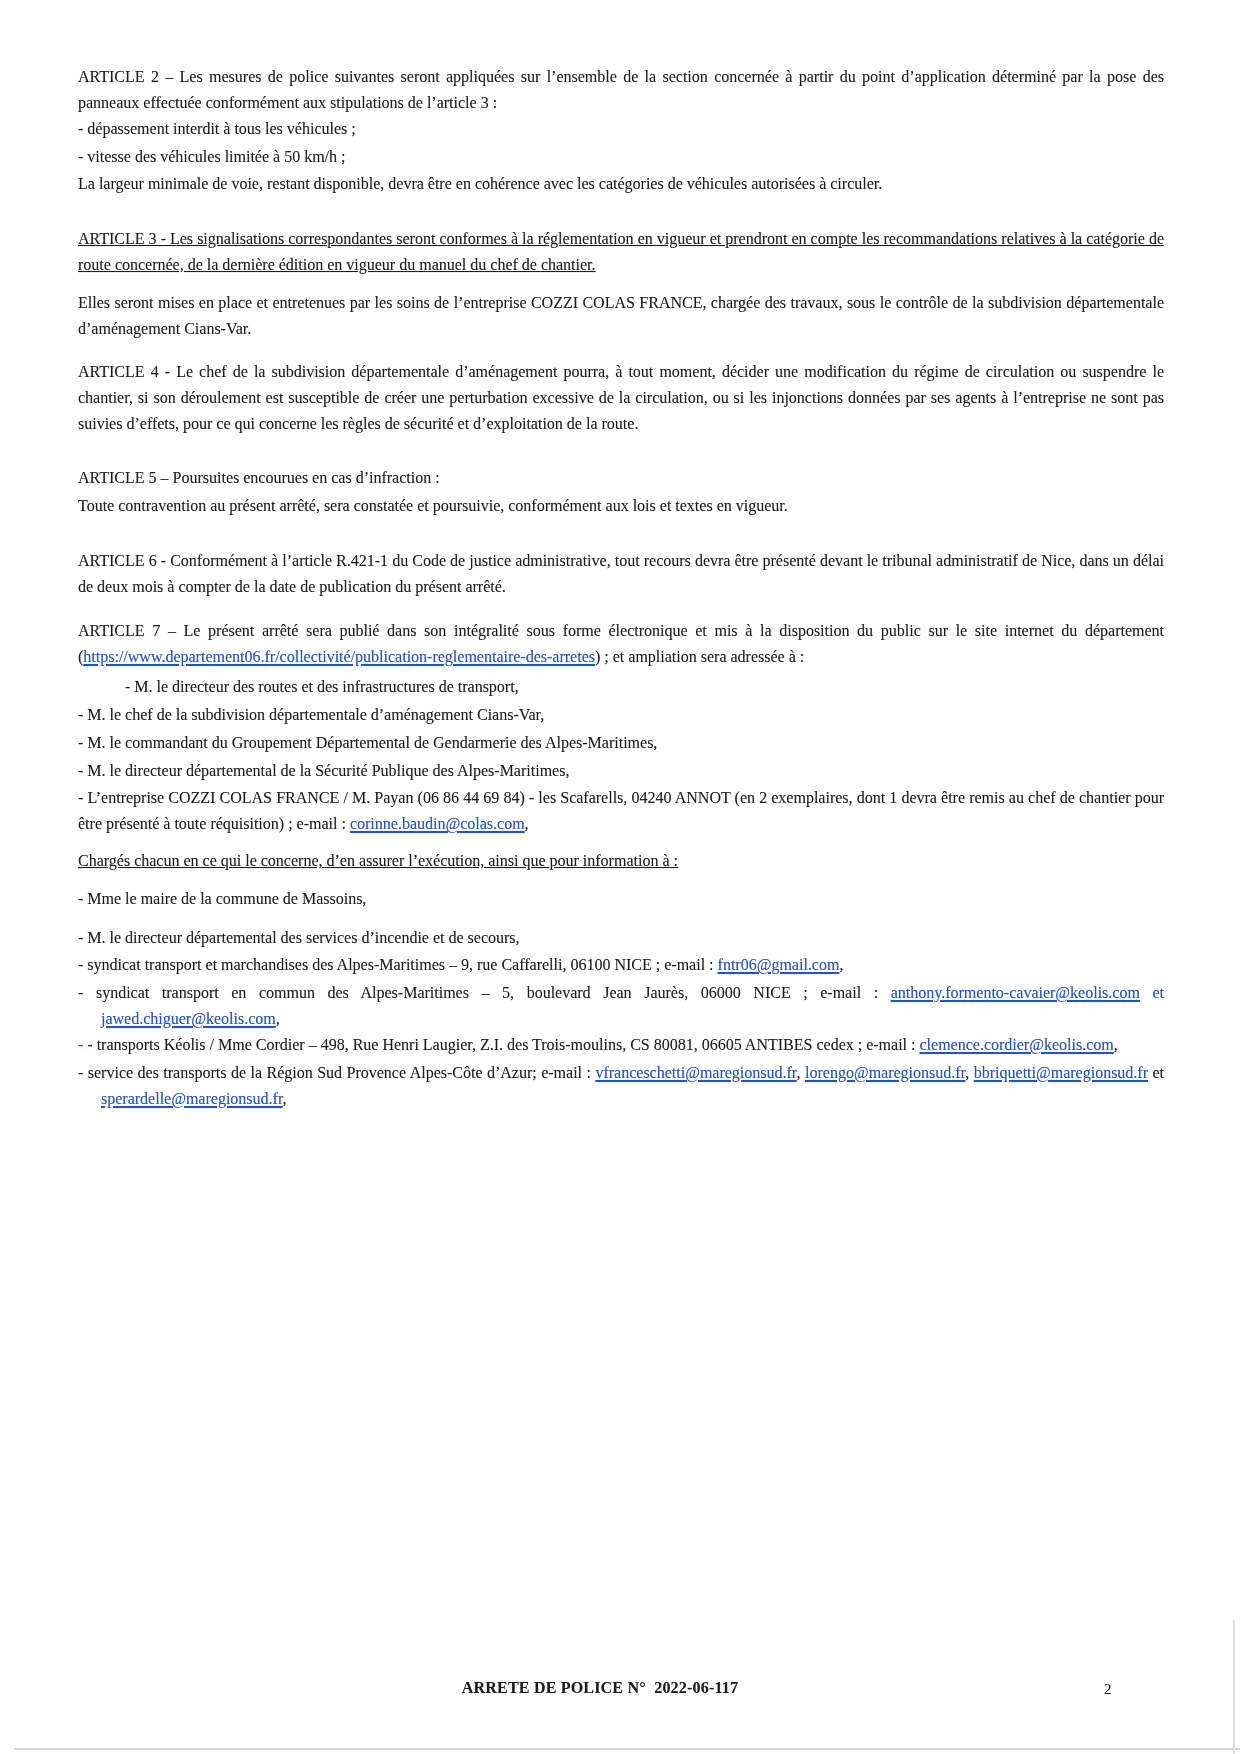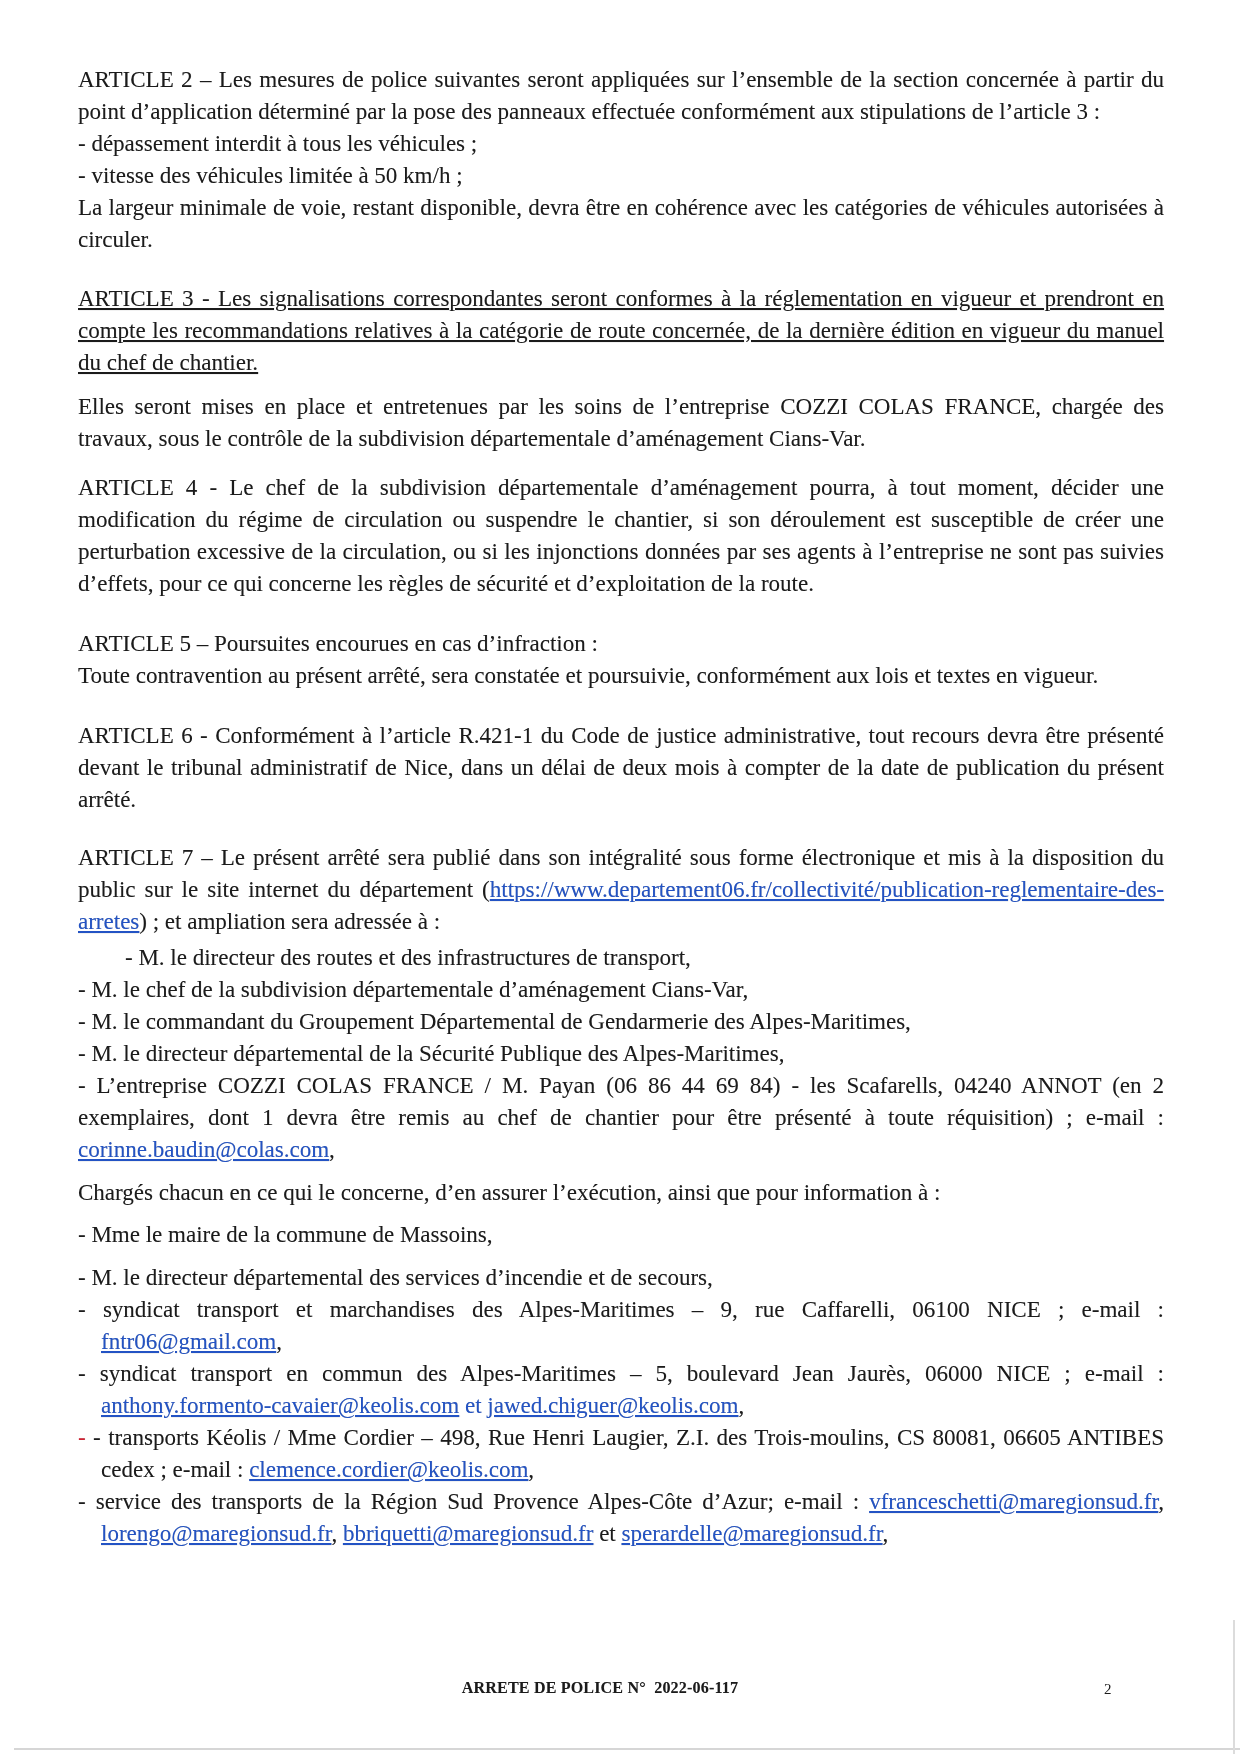--- a/index.html
+++ b/index.html
@@ -10,21 +10,21 @@
   html,body{margin:0;padding:0;}
   body{
     width:1240px;height:1754px;background:#ffffff;position:relative;
     font-family:"Liberation Serif","DejaVu Serif",serif;
     color:var(--text);
     overflow:hidden;
   }
   .page{position:absolute;inset:0;background:#ffffff;}
   main{
     position:absolute;left:78px;top:64px;width:1086px;
-    font-size:23px;line-height:32px;
+    font-size:16px;line-height:26px;
     text-shadow:0.2px 0.2px 0 rgba(0,0,0,0.28);
   }
   .block{min-height:27.7px;}
   .just{text-align:justify;}
   .hang{padding-left:23px;text-indent:-23px;}
   a.lnk{color:var(--link);text-decoration:underline;text-decoration-thickness:1.5px;text-underline-offset:2px;cursor:pointer;}
   .blue{color:var(--link);}
   .red{color:var(--red);}
   .footer{
     position:absolute;top:1679px;left:0;width:1200px;text-align:center;
@@ -43,27 +43,27 @@
       <div class="block just"><span>ARTICLE 2 – Les mesures de police suivantes seront appliquées sur l’ensemble de la section concernée à partir du point d’application déterminé par la pose des panneaux effectuée conformément aux stipulations de l’article 3 :</span></div>
       <div class="block"><span>- dépassement interdit à tous les véhicules ;</span></div>
       <div class="block"><span>- vitesse des véhicules limitée à 50 km/h ;</span></div>
       <div class="block just"><span>La largeur minimale de voie, restant disponible, devra être en cohérence avec les catégories de véhicules autorisées à circuler.</span></div>
       <div class="block just" style="margin-top: 27px; text-decoration: underline;"><span>ARTICLE 3 - Les signalisations correspondantes seront conformes à la réglementation en vigueur et prendront en compte les recommandations relatives à la catégorie de route concernée, de la dernière édition en vigueur du manuel du chef de chantier.</span></div>
       <div class="block just" style="margin-top: 12px;"><span>Elles seront mises en place et entretenues par les soins de l’entreprise COZZI COLAS FRANCE, chargée des travaux, sous le contrôle de la subdivision départementale d’aménagement Cians-Var.</span></div>
       <div class="block just" style="margin-top: 17px;"><span>ARTICLE 4 - Le chef de la subdivision départementale d’aménagement pourra, à tout moment, décider une modification du régime de circulation ou suspendre le chantier, si son déroulement est susceptible de créer une perturbation excessive de la circulation, ou si les injonctions données par ses agents à l’entreprise ne sont pas suivies d’effets, pour ce qui concerne les règles de sécurité et d’exploitation de la route.</span></div>
       <div class="block" style="margin-top: 28px;"><span>ARTICLE 5 – Poursuites encourues en cas d’infraction :</span></div>
       <div class="block"><span>Toute contravention au présent arrêté, sera constatée et poursuivie, conformément aux lois et textes en vigueur.</span></div>
       <div class="block just" style="margin-top: 28px;"><span>ARTICLE 6 - Conformément à l’article R.421-1 du Code de justice administrative, tout recours devra être présenté devant le tribunal administratif de Nice, dans un délai de deux mois à compter de la date de publication du présent arrêté.</span></div>
-      <div class="block just" style="margin-top: 26px;"><span>ARTICLE 7 – Le présent arrêté sera publié dans son intégralité sous forme électronique et mis à la disposition du public sur le site internet du département (</span><a class="lnk" href="#">https://www.departement06.fr/collectivité/publication-reglementaire-des-arretes</a><span>) ; et ampliation sera adressée à :</span></div>
+      <div class="block just" style="margin-top: 18px;"><span>ARTICLE 7 – Le présent arrêté sera publié dans son intégralité sous forme électronique et mis à la disposition du public sur le site internet du département (</span><a class="lnk" href="#">https://www.departement06.fr/collectivité/publication-reglementaire-des-arretes</a><span>) ; et ampliation sera adressée à :</span></div>
       <div class="block" style="margin-top: 4px; margin-left: 47px;"><span>- M. le directeur des routes et des infrastructures de transport,</span></div>
       <div class="block"><span>- M. le chef de la subdivision départementale d’aménagement Cians-Var,</span></div>
       <div class="block"><span>- M. le commandant du Groupement Départemental de Gendarmerie des Alpes-Maritimes,</span></div>
       <div class="block"><span>- M. le directeur départemental de la Sécurité Publique des Alpes-Maritimes,</span></div>
       <div class="block just"><span>- L’entreprise COZZI COLAS FRANCE / M. Payan (06 86 44 69 84) - les Scafarells, 04240 ANNOT (en 2 exemplaires, dont 1 devra être remis au chef de chantier pour être présenté à toute réquisition) ; e-mail : </span><a class="lnk" href="#">corinne.baudin@colas.com</a><span>,</span></div>
-      <div class="block" style="margin-top: 11px;"><span>Chargés chacun en ce qui le concerne, d’en assurer l’exécution, ainsi que pour information à :</span></div>
+      <div class="block" style="margin-top: 11px; text-decoration: underline;"><span>Chargés chacun en ce qui le concerne, d’en assurer l’exécution, ainsi que pour information à :</span></div>
       <div class="block" style="margin-top: 10px;"><span>- Mme le maire de la commune de Massoins,</span></div>
       <div class="block" style="margin-top: 11px;"><span>- M. le directeur départemental des services d’incendie et de secours,</span></div>
       <div class="block hang just"><span>- syndicat transport et marchandises des Alpes-Maritimes – 9, rue Caffarelli, 06100 NICE ; e-mail : </span><a class="lnk" href="#">fntr06@gmail.com</a><span>,</span></div>
       <div class="block hang just"><span>- syndicat transport en commun des Alpes-Maritimes – 5, boulevard Jean Jaurès, 06000 NICE ; e-mail : </span><a class="lnk" href="#">anthony.formento-cavaier@keolis.com</a><span class="blue"> et </span><a class="lnk" href="#">jawed.chiguer@keolis.com</a><span>,</span></div>
       <div class="block hang just"><span class="red">- </span><span>- transports Kéolis / Mme Cordier – 498, Rue Henri Laugier, Z.I. des Trois-moulins, CS 80081, 06605 ANTIBES cedex ; e-mail : </span><a class="lnk" href="#">clemence.cordier@keolis.com</a><span>,</span></div>
       <div class="block hang just"><span>- service des transports de la Région Sud Provence Alpes-Côte d’Azur; e-mail : </span><a class="lnk" href="#">vfranceschetti@maregionsud.fr</a><span>, </span><a class="lnk" href="#">lorengo@maregionsud.fr</a><span>, </span><a class="lnk" href="#">bbriquetti@maregionsud.fr</a><span> et </span><a class="lnk" href="#">sperardelle@maregionsud.fr</a><span>,</span></div>
     </main>
   <div class="footer">ARRETE DE POLICE N°&nbsp; 2022-06-117</div>
   <div class="pagenum">2</div>
   <div class="scan-edge-bottom"></div>

